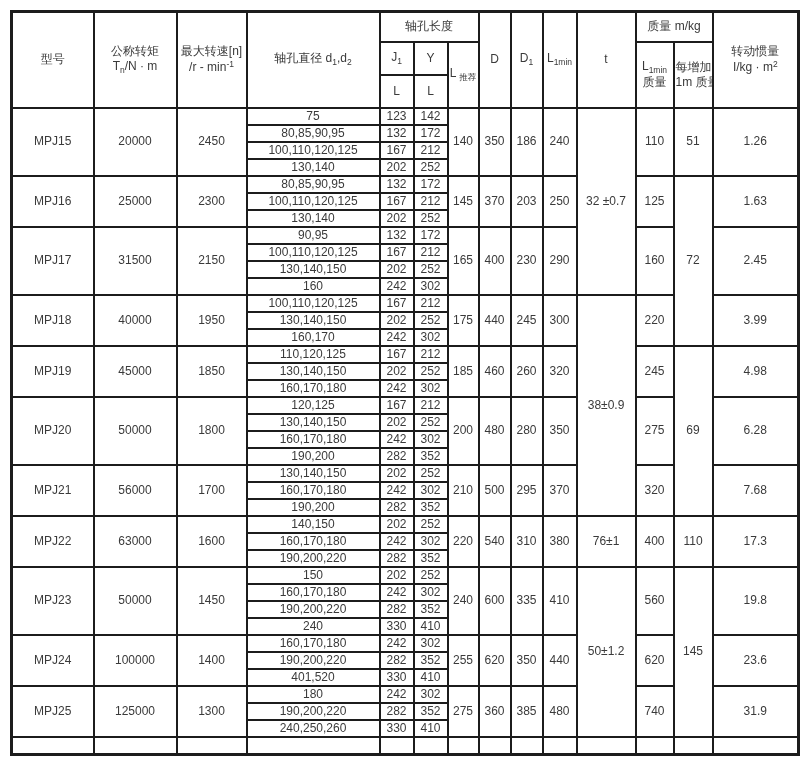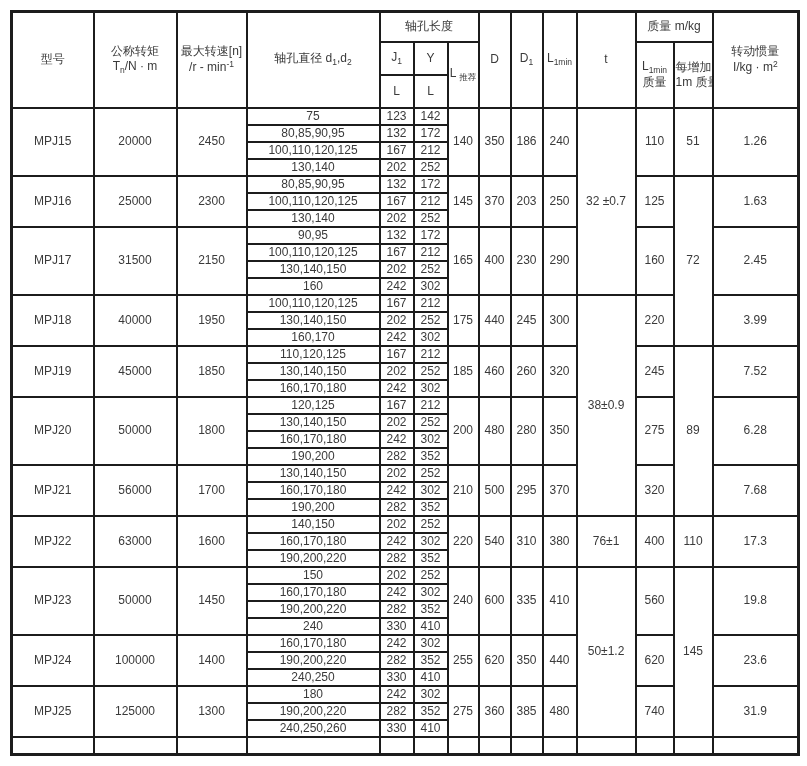--- a/index.html
+++ b/index.html
@@ -214,22 +214,22 @@
           <td rowspan="3">45000</td>
           <td rowspan="3">1850</td>
           <td>110,120,125</td>
           <td>167</td>
           <td>212</td>
           <td rowspan="3">185</td>
           <td rowspan="3">460</td>
           <td rowspan="3">260</td>
           <td rowspan="3">320</td>
           <td rowspan="3">245</td>
-          <td rowspan="10">89</td>
-          <td rowspan="3">7.52</td>
+          <td rowspan="10">69</td>
+          <td rowspan="3">4.98</td>
         </tr>
         <tr>
           <td>130,140,150</td>
           <td>202</td>
           <td>252</td>
         </tr>
         <tr>
           <td>160,170,180</td>
           <td>242</td>
           <td>302</td>
@@ -357,21 +357,21 @@
           <td rowspan="3">440</td>
           <td rowspan="3">620</td>
           <td rowspan="3">23.6</td>
         </tr>
         <tr>
           <td>190,200,220</td>
           <td>282</td>
           <td>352</td>
         </tr>
         <tr>
-          <td>240,250</td>
+          <td>401,520</td>
           <td>330</td>
           <td>410</td>
         </tr>
         <tr>
           <td rowspan="3">MPJ25</td>
           <td rowspan="3">125000</td>
           <td rowspan="3">1300</td>
           <td>180</td>
           <td>242</td>
           <td>302</td>

